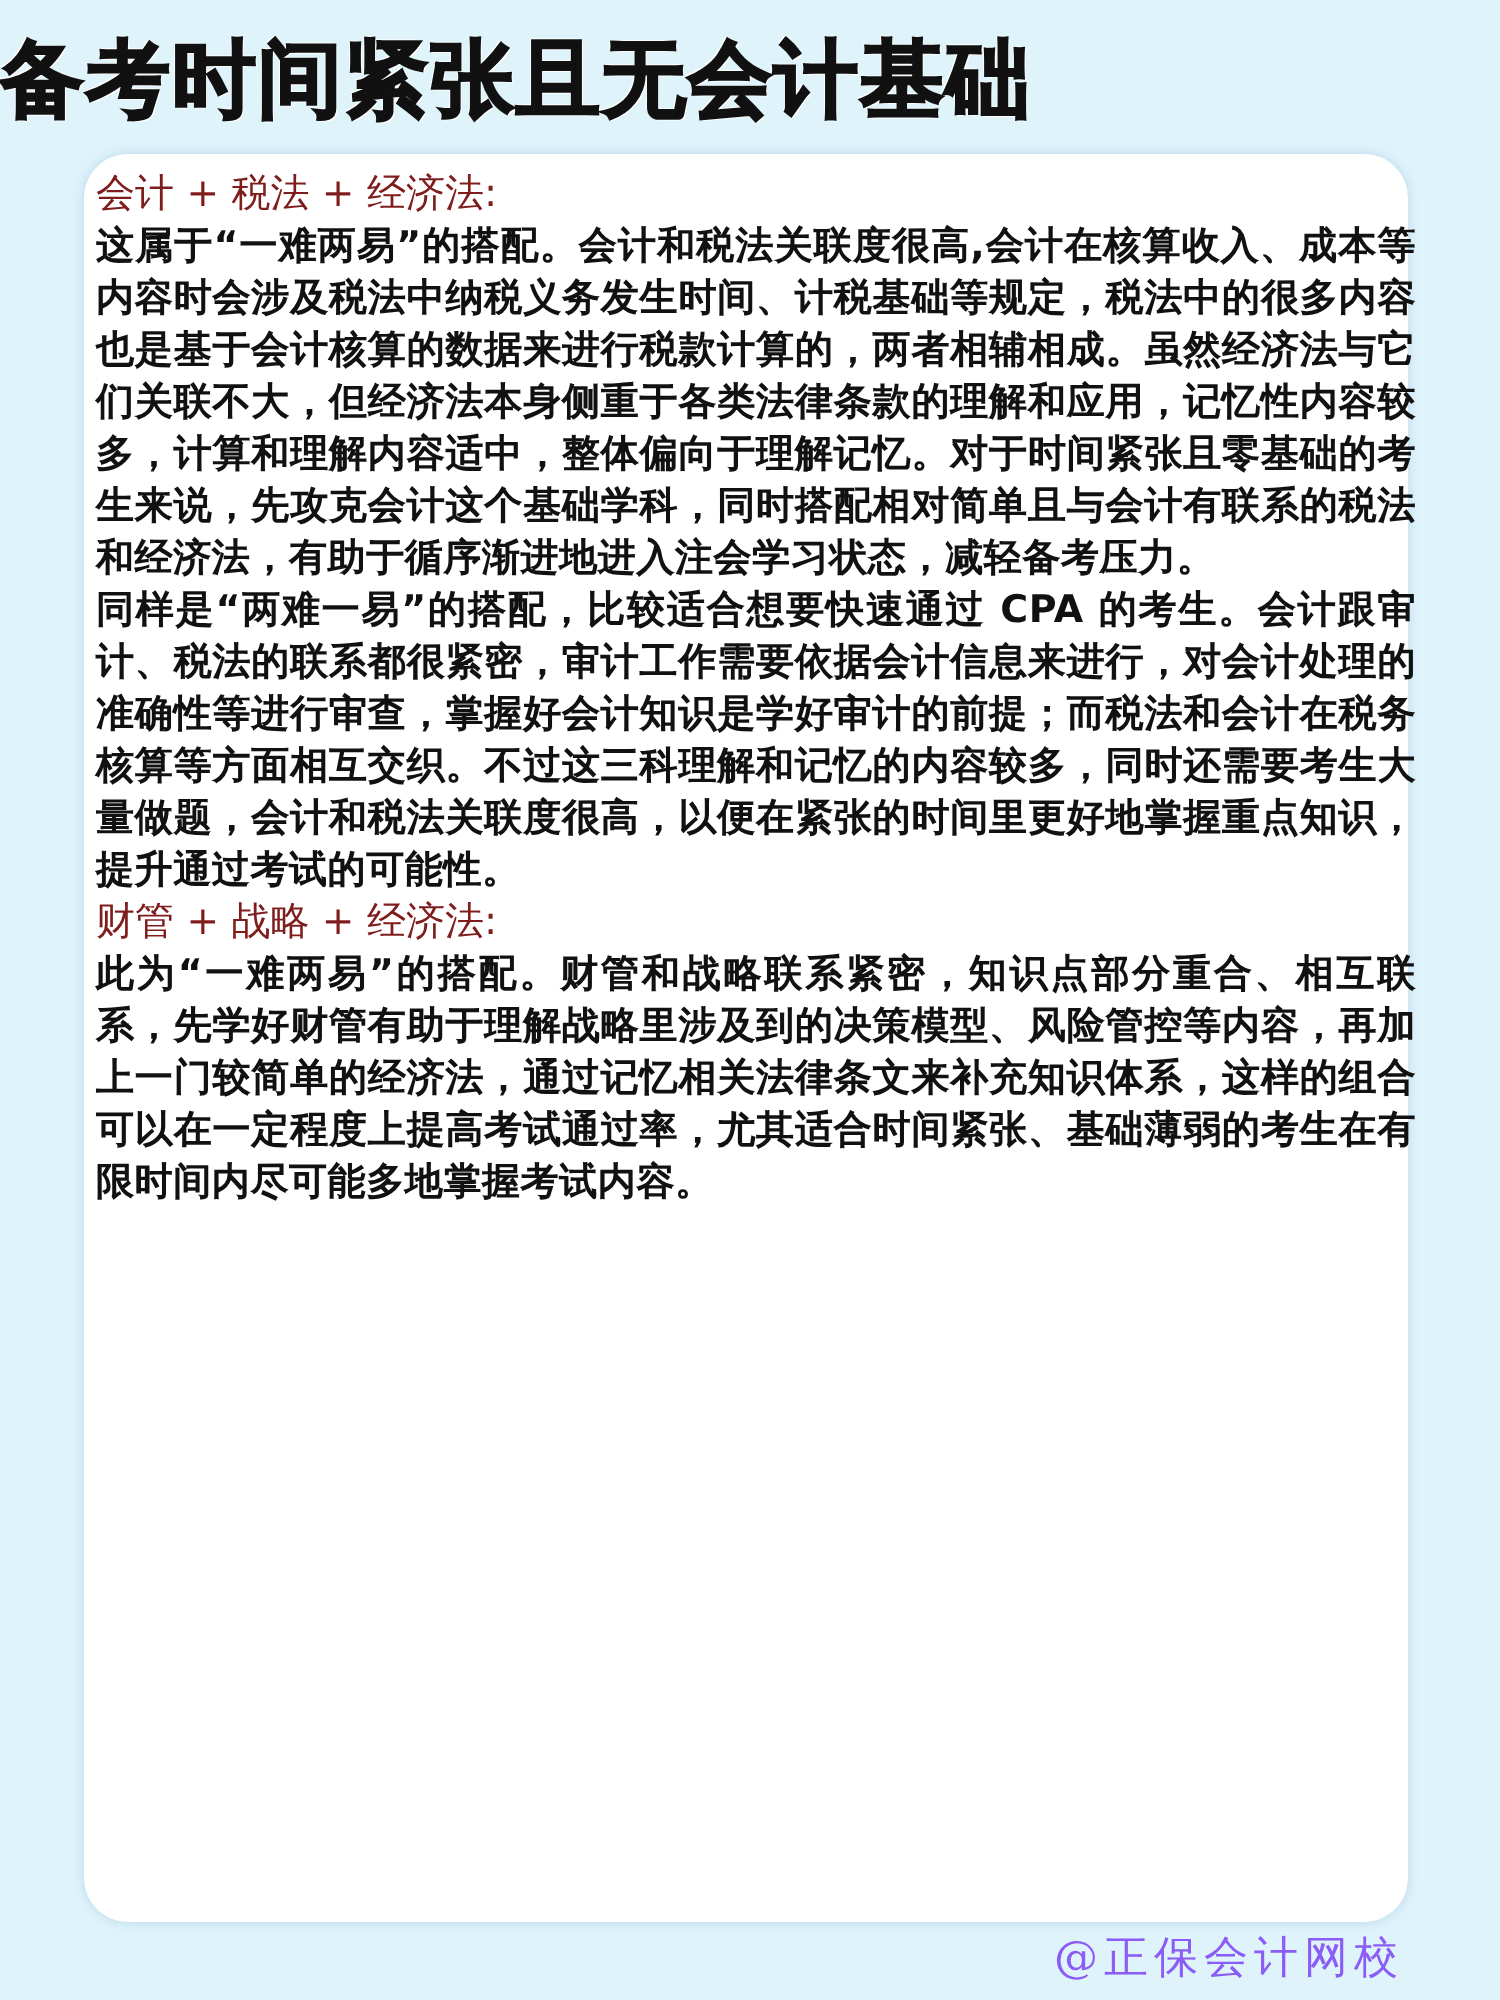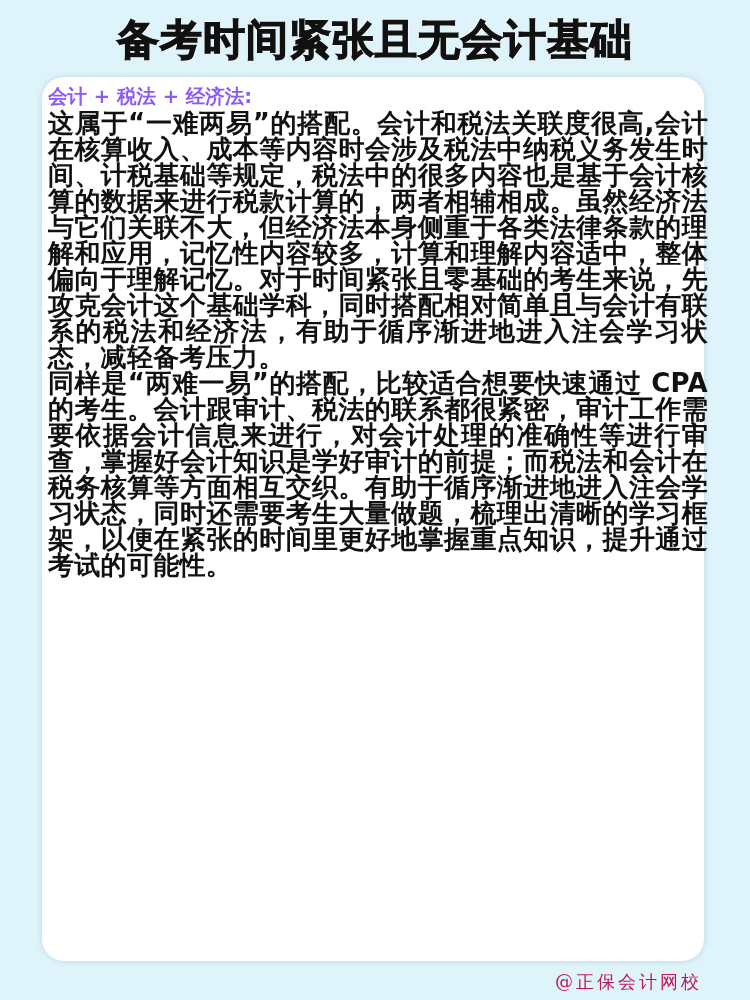--- a/index.html
+++ b/index.html
@@ -9,21 +9,20 @@
       background: #dff3fb;
       font-family: "DejaVu Sans", "Liberation Sans", sans-serif;
       position: relative;
       overflow: hidden;
     }
     .title {
       position: absolute;
       top: 12px;
       left: 0;
       width: 750px;
-      text-align: center;
       font-size: 42px;
       font-weight: 900;
       color: #111;
       letter-spacing: 1px;
       line-height: 56px;
       -webkit-text-stroke: 1.2px #111;
       text-shadow: 1px 1px 0 #fff, -1px -1px 0 #fff;
     }
     .card {
       position: absolute;
@@ -35,58 +34,62 @@
       border-radius: 22px;
       box-shadow: 0 0 6px rgba(120,170,200,0.35);
     }
     .content {
       position: absolute;
       top: 84px;
       left: 48px;
       width: 660px;
     }
     .section-heading {
-      color: #8b5cf6;
+      color: #7f1d1d;
       font-size: 19.5px;
-      font-weight: bold;
+      font-weight: normal;
       line-height: 26px;
       margin: 0;
       white-space: nowrap;
     }
     .section-body {
       color: #111;
-      font-size: 26px;
+      font-size: 19px;
       font-weight: bold;
       line-height: 26px;
       margin: 0;
       text-align: justify;
       letter-spacing: 0.3px;
     }
     .watermark {
       position: absolute;
       right: 48px;
       bottom: 6px;
       font-family: "DejaVu Serif", "Liberation Serif", serif;
-      font-size: 18px;
-      color: #be185d;
+      font-size: 22px;
+      color: #8b5cf6;
       letter-spacing: 3px;
     }
   </style>
 </head>
 <body>
 
 <div class="title">备考时间紧张且无会计基础</div>
 
 <div class="card"></div>
 
 <div class="content">
   <div>
     <p class="section-heading">会计 + 税法 + 经济法:</p>
     <p class="section-body">这属于“一难两易”的搭配。会计和税法关联度很高,会计在核算收入、成本等内容时会涉及税法中纳税义务发生时间、计税基础等规定，税法中的很多内容也是基于会计核算的数据来进行税款计算的，两者相辅相成。虽然经济法与它们关联不大，但经济法本身侧重于各类法律条款的理解和应用，记忆性内容较多，计算和理解内容适中，整体偏向于理解记忆。对于时间紧张且零基础的考生来说，先攻克会计这个基础学科，同时搭配相对简单且与会计有联系的税法和经济法，有助于循序渐进地进入注会学习状态，减轻备考压力。</p>
   </div>
   <div>
   </div>
   <div>
-    <p class="section-body">同样是“两难一易”的搭配，比较适合想要快速通过 CPA 的考生。会计跟审计、税法的联系都很紧密，审计工作需要依据会计信息来进行，对会计处理的准确性等进行审查，掌握好会计知识是学好审计的前提；而税法和会计在税务核算等方面相互交织。有助于循序渐进地进入注会学习状态，同时还需要考生大量做题，梳理出清晰的学习框架，以便在紧张的时间里更好地掌握重点知识，提升通过考试的可能性。</p>
+    <p class="section-body">同样是“两难一易”的搭配，比较适合想要快速通过 CPA 的考生。会计跟审计、税法的联系都很紧密，审计工作需要依据会计信息来进行，对会计处理的准确性等进行审查，掌握好会计知识是学好审计的前提；而税法和会计在税务核算等方面相互交织。不过这三科理解和记忆的内容较多，同时还需要考生大量做题，会计和税法关联度很高，以便在紧张的时间里更好地掌握重点知识，提升通过考试的可能性。</p>
+  </div>
+  <div>
+    <p class="section-heading">财管 + 战略 + 经济法:</p>
+    <p class="section-body">此为“一难两易”的搭配。财管和战略联系紧密，知识点部分重合、相互联系，先学好财管有助于理解战略里涉及到的决策模型、风险管控等内容，再加上一门较简单的经济法，通过记忆相关法律条文来补充知识体系，这样的组合可以在一定程度上提高考试通过率，尤其适合时间紧张、基础薄弱的考生在有限时间内尽可能多地掌握考试内容。</p>
   </div>
 </div>
 
 <div class="watermark">@正保会计网校</div>
 
 </body></html>

